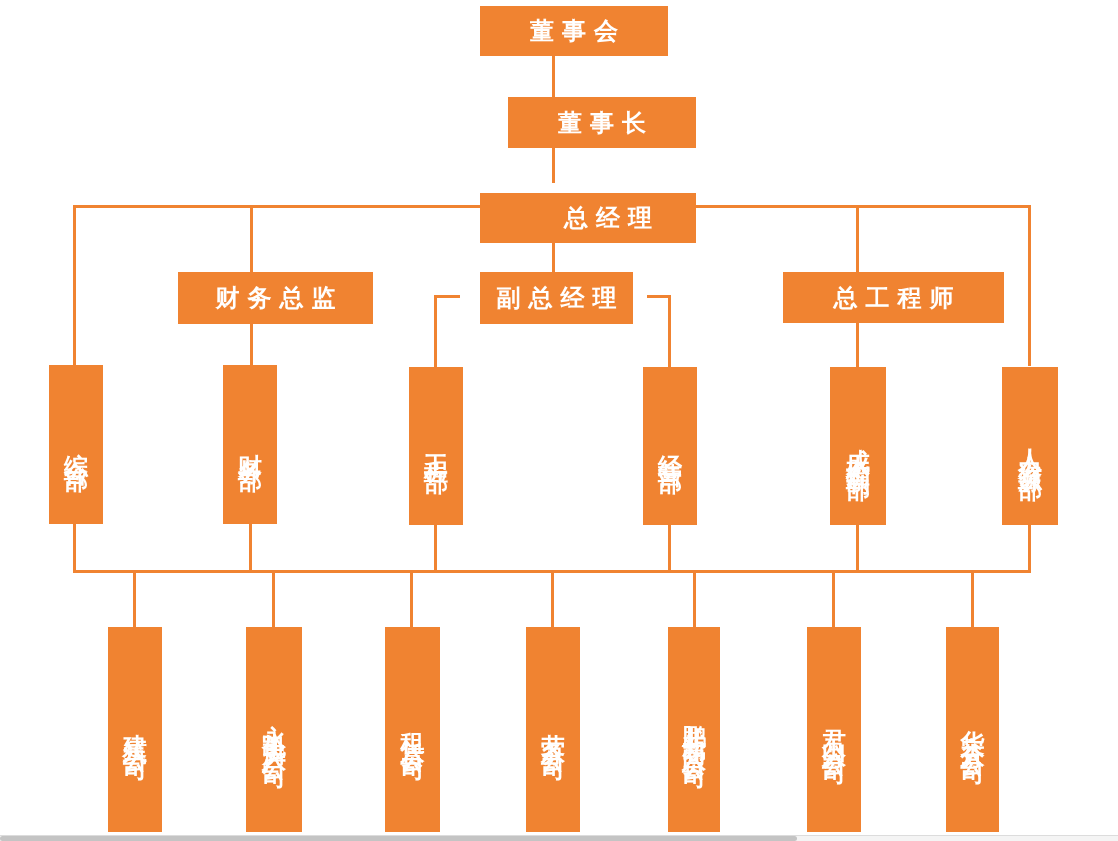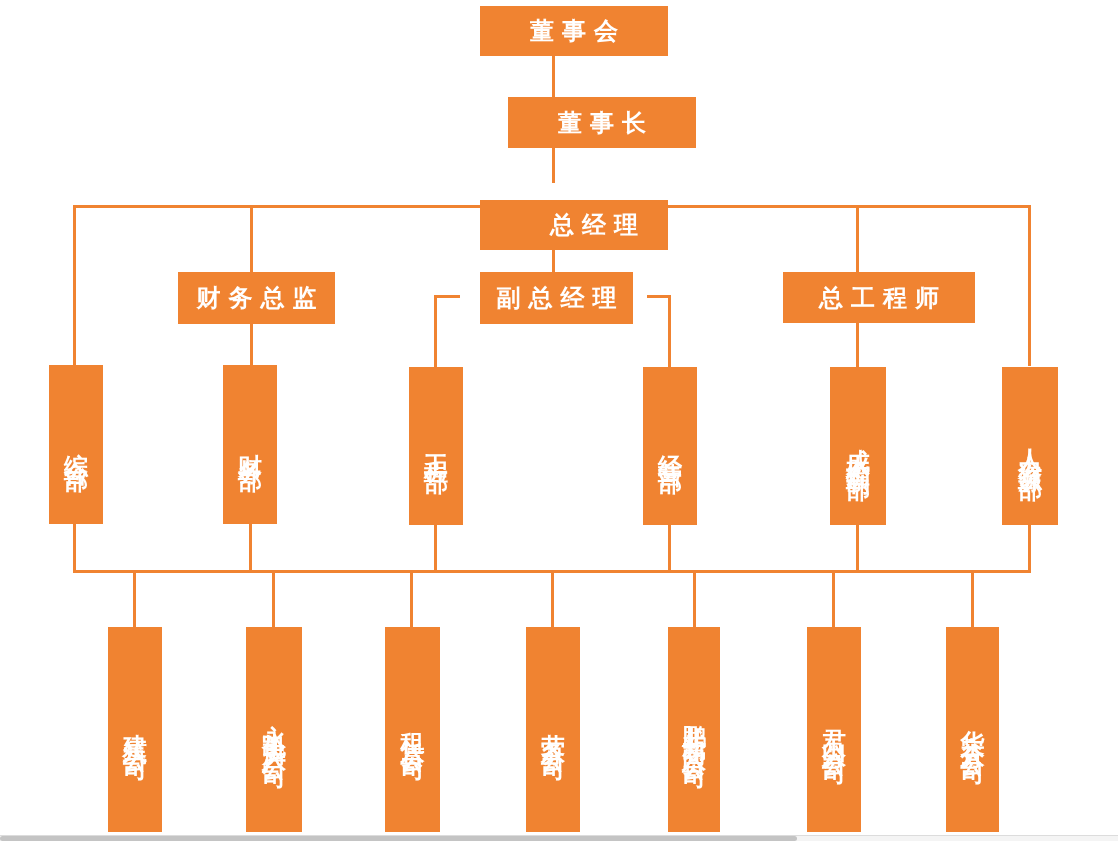--- a/index.html
+++ b/index.html
@@ -108,27 +108,27 @@
   <div class="line v" style="left:410px; top:570px; height:57px;"></div>
   <div class="line v" style="left:551px; top:570px; height:57px;"></div>
   <div class="line v" style="left:693px; top:570px; height:57px;"></div>
   <div class="line v" style="left:832px; top:570px; height:57px;"></div>
   <div class="line v" style="left:971px; top:570px; height:57px;"></div>
 
   <div class="node hnode" style="left:460px; top:6px; width:188px; height:50px;">董事会</div>
 
   <div class="node hnode" style="left:488px; top:97px; width:188px; height:51px;">董事长</div>
 
-  <div class="node hnode" style="left:460px; top:200px; width:188px; height:50px;padding-left:40px;">总经理</div>
+  <div class="node hnode" style="left:460px; top:193px; width:216px; height:50px;padding-left:40px;">总经理</div>
 
-  <div class="node hnode" style="left:158px; top:272px; width:157px; height:52px;">财务总监</div>
+  <div class="node hnode" style="left:158px; top:272px; width:195px; height:52px;">财务总监</div>
 
   <div class="node hnode" style="left:460px; top:272px; width:153px; height:52px;">副总经理</div>
 
-  <div class="node hnode" style="left:763px; top:272px; width:192px; height:51px;">总工程师</div>
+  <div class="node hnode" style="left:763px; top:272px; width:221px; height:51px;">总工程师</div>
 
   <div class="node vnode dept" style="left:49px; top:365px; width:54px; height:159px;">
     <span>综合部</span>
   </div>
   <div class="node vnode dept" style="left:223px; top:365px; width:54px; height:159px;">
     <span>财务部</span>
   </div>
   <div class="node vnode dept" style="left:409px; top:367px; width:54px; height:158px;">
     <span>工程部</span>
   </div>

